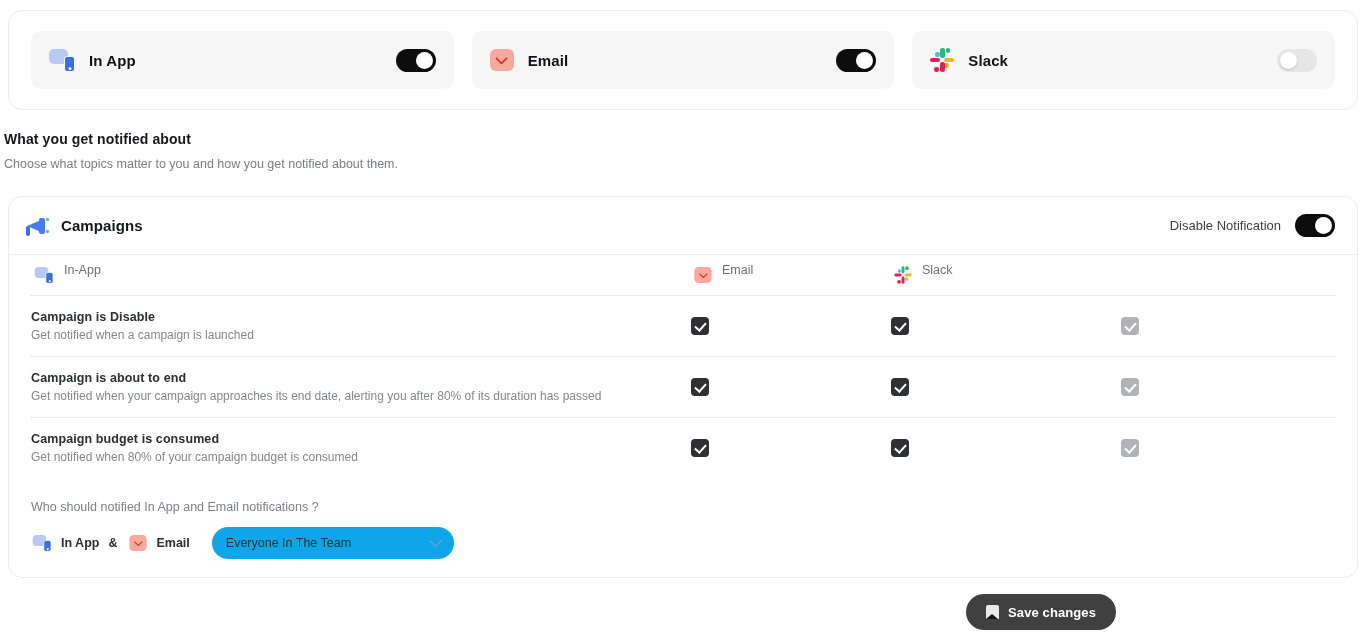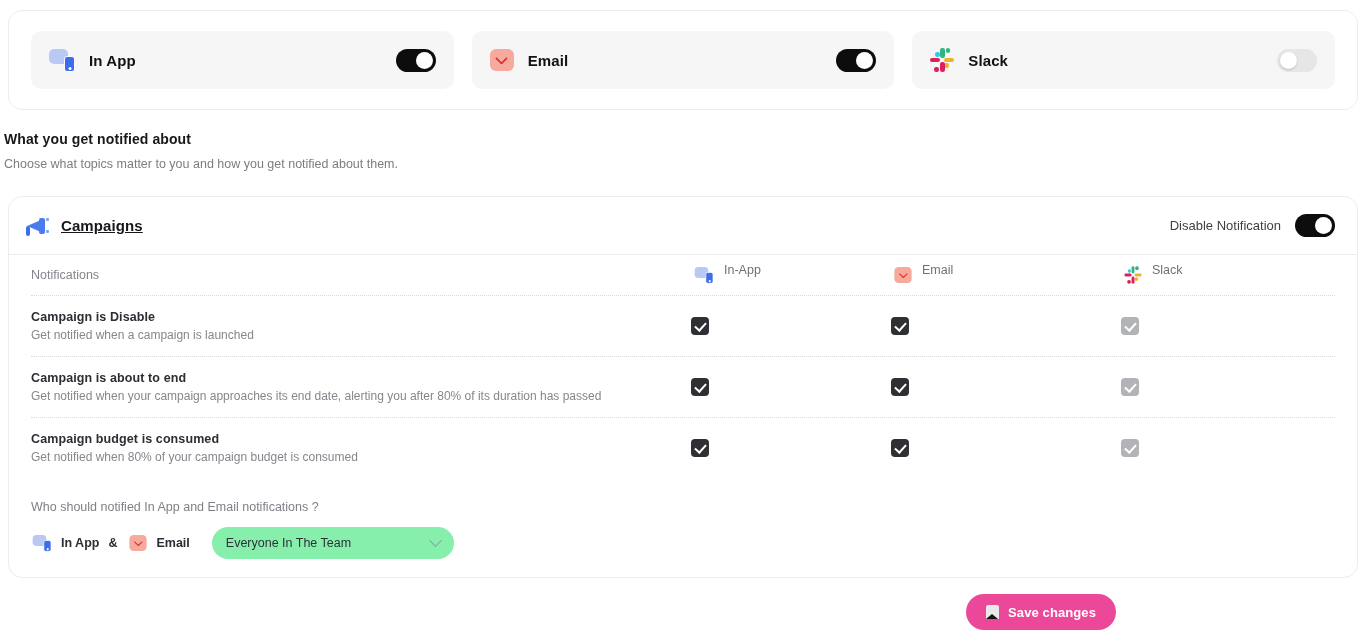--- a/index.html
+++ b/index.html
@@ -179,21 +179,21 @@
     background: #ffffff;
   }
   .card-head {
     height: 58px;
     display: flex; align-items: center;
     padding: 0 22px 0 16px;
     border-bottom: 1px solid #ededed;
   }
   .card-head-title {
     font-size: 15px; font-weight: 600; color: #15171a;
-    margin-left: 12px; letter-spacing: .1px; text-decoration: underline;
+    margin-left: 12px; letter-spacing: .1px;
   }
   .card-head-spacer { flex: 1; }
   .disable-label {
     font-size: 13px; color: #3c3f44; margin-right: 14px;
   }
 
   
   .row {
     display: grid;
     grid-template-columns: 660px 200px 230px 230px 1fr;
@@ -254,40 +254,40 @@
   }
   .chip {
     display: flex; align-items: center; gap: 6px;
     font-size: 12.5px; font-weight: 700; color: #2b2e33;
   }
   .amp { font-size: 12.5px; font-weight: 700; color: #2b2e33; margin: 0 9px; }
 
   .select {
     margin-left: 22px;
     width: 242px; height: 32px;
-    background: #86efac;
+    background: #0ea5e9;
     border-radius: 16px;
     display: flex; align-items: center;
     padding: 0 14px;
     cursor: pointer;
   }
   .select-value { font-size: 12.5px; color: #2e3136; flex: 1; }
   .chev {
     width: 9px; height: 9px;
     border-right: 1.6px solid #9a9da2;
     border-bottom: 1.6px solid #9a9da2;
     transform: rotate(45deg) translate(-2px,-2px);
   }
 
   
   .save-btn {
     position: absolute;
     right: 8px; bottom: 11px;
     height: 36px;
-    background: #ec4899;
+    background: #404040;
     border-radius: 18px;
     display: flex; align-items: center;
     padding: 0 20px;
     cursor: pointer;
     border: none;
   }
   .save-ic {
     width: 13px; height: 14px;
     background: #e9e9ea;
     border-radius: 2px 2px 0 0;
@@ -373,21 +373,20 @@
       </span>
       <span class="card-head-title">Campaigns</span>
       <span class="card-head-spacer"></span>
       <span class="disable-label">Disable Notification</span>
       <span class="switch switch-lg on">
           <span class="knob"></span>
         </span>
     </div>
 
     <div class="row head-row">
-      <div class="head-cell-first">Notifications</div>
       <div class="head-ch">
         <span class="ic ic-inapp ic-sm">
             <span class="bubble"></span>
             <span class="phone"></span>
           </span>
         <span>In-App</span>
       </div>
       <div class="head-ch">
         <span class="ic ic-email ic-sm">
             <span class="sq"></span>

